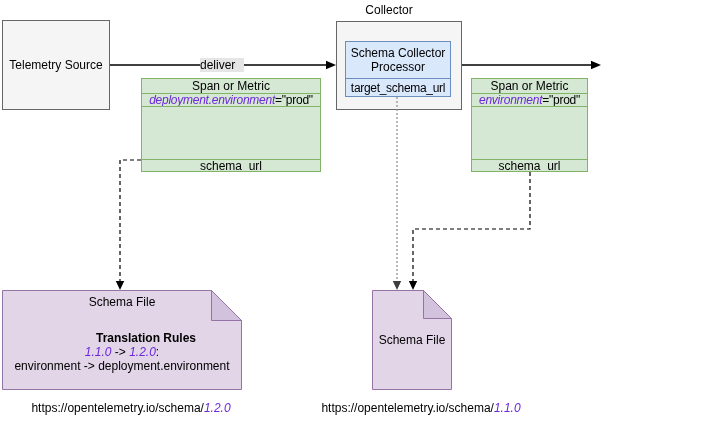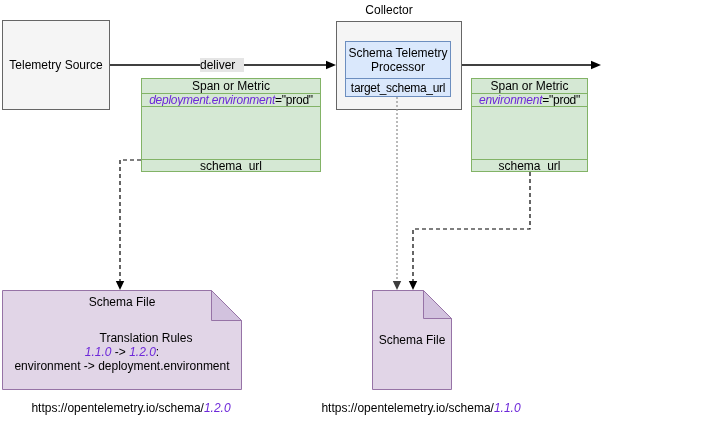--- a/index.html
+++ b/index.html
@@ -29,21 +29,21 @@
   .gtable .row{
     box-sizing:border-box;display:flex;align-items:center;justify-content:center;
     white-space:nowrap;overflow:hidden;
   }
   .gtable .row + .row{border-top:1px solid #82b366;}
   .r-head{height:28px;}
   .r-attr{height:24px;letter-spacing:-0.25px;}
   .r-blank{height:18px;}
   .r-field{height:22px;margin-top:44px;}
   .red{color:#6d28d9;font-style:italic;}
-  .bold{font-weight:normal;padding-left:48px;}
+  .bold{font-weight:bold;padding-left:48px;}
   .notetext{text-align:center;line-height:14px;}
   .wires{position:absolute;left:0;top:0;z-index:5;pointer-events:none;}
   .chip{
     position:absolute;z-index:6;background:#e5e5e5;
   }
   .urltext{text-align:center;}
 </style>
 </head>
 <body>
 
@@ -51,21 +51,21 @@
 
   <div class="abs node" style="left:2px;top:20px;width:108px;height:90px;">
     <span>Telemetry Source</span>
   </div>
 
   <div class="abs plainlabel" style="left:326px;top:3px;width:126px;">Collector</div>
 
   <div class="abs node" style="left:336px;top:21px;width:126px;height:89px;"></div>
 
   <div class="abs processor" style="left:345px;top:41px;width:106px;height:56px;">
-    <div class="proc-title">Schema Telemetry Processor</div>
+    <div class="proc-title">Schema Collector Processor</div>
     <div class="proc-field">target_schema_url</div>
   </div>
 
 
   <div class="abs gtable" style="left:141px;top:78px;width:180px;height:94px;">
     <div class="row r-head">Span or Metric</div>
     <div class="row r-attr">
         <span class="red">deployment.environment</span>
         <span>="prod"</span>
       </div>

